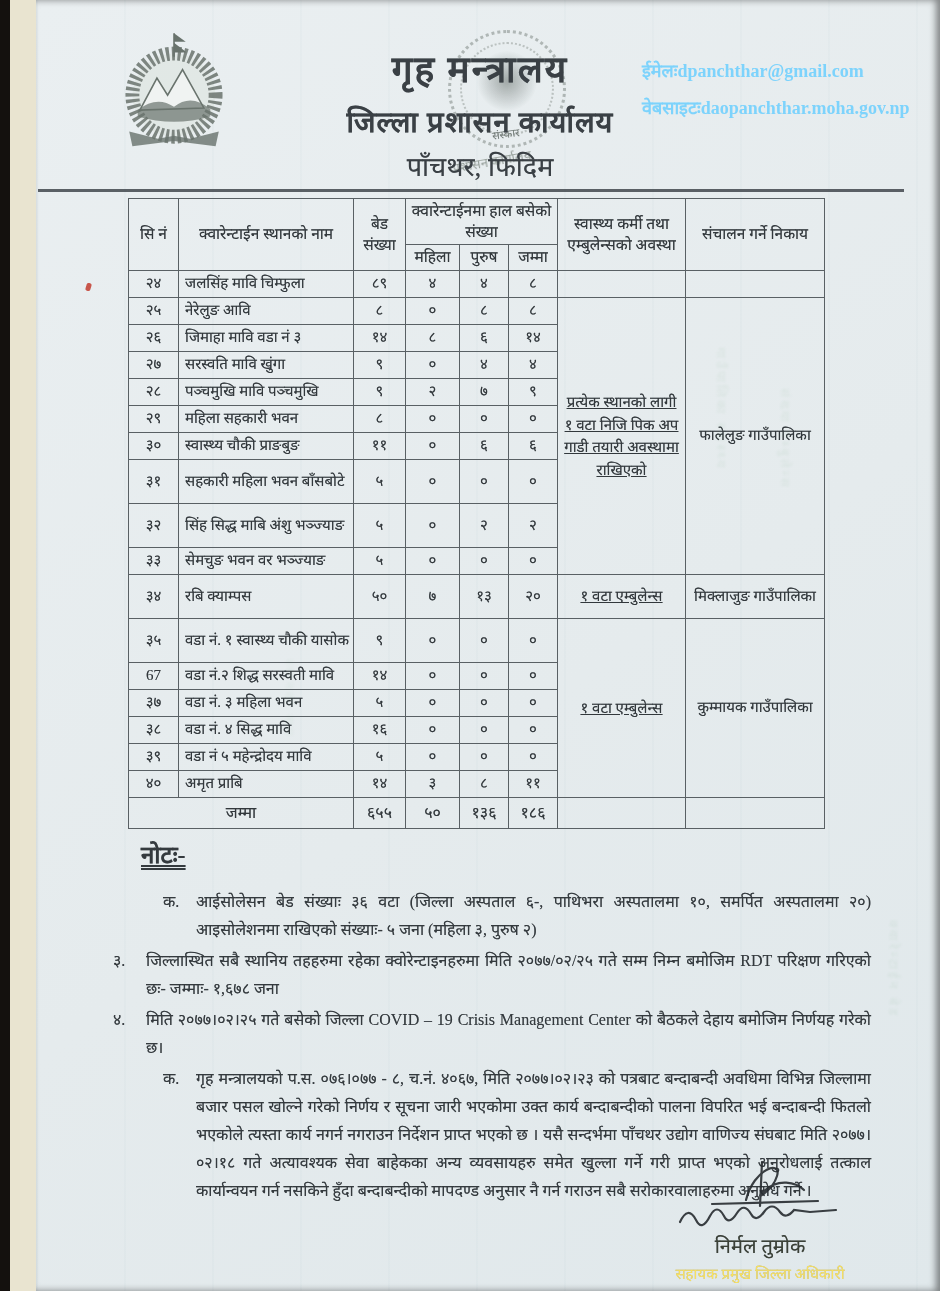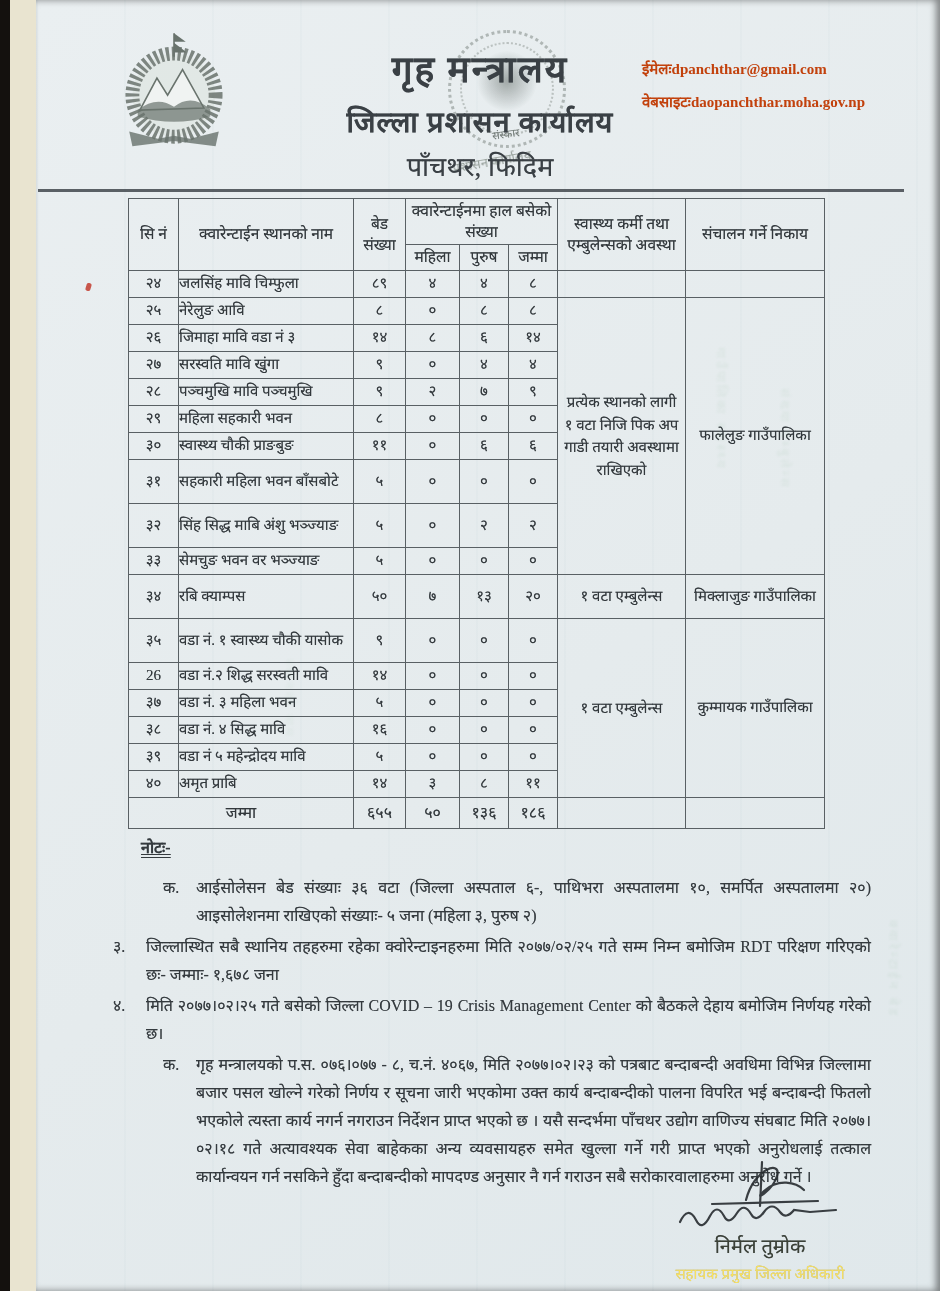--- a/index.html
+++ b/index.html
@@ -12,22 +12,22 @@
     box-shadow:-4px 0 7px rgba(0,0,0,.45) inset;}
   .content{position:absolute;left:0;top:0;width:940px;height:1291px;color:#343a3e;
     text-shadow:0 0 .5px rgba(40,45,50,.45);}
 
   
   .hdr{position:absolute;left:150px;top:24px;width:660px;text-align:center;color:#3a4045;}
   .hdr .l1{font-size:22px;letter-spacing:1px;}
   .hdr .l2{font-size:37px;font-weight:bold;letter-spacing:2px;margin-top:18px;}
   .hdr .l3{font-size:29px;font-weight:bold;letter-spacing:1px;margin-top:8px;}
   .hdr .l4{font-size:27px;margin-top:7px;}
-  .contact{position:absolute;left:642px;top:58px;width:290px;font-size:15px;font-weight:bold;
-    color:#c2410c;text-shadow:none;}
+  .contact{position:absolute;left:642px;top:58px;width:290px;font-size:18px;font-weight:bold;
+    color:#7dd3fc;text-shadow:none;}
   .contact .row{margin-bottom:13px;white-space:nowrap;}
   .logo{position:absolute;left:110px;top:28px;width:128px;height:130px;opacity:.8;}
   .stamp{position:absolute;left:448px;top:30px;width:112px;height:112px;border-radius:50%;
     border:3px dotted rgba(100,110,104,.5);opacity:.85;filter:blur(.4px);}
   .stamp::before{content:"";position:absolute;left:9px;top:9px;right:9px;bottom:9px;border-radius:50%;
     border:2px dotted rgba(100,110,104,.4);}
   .stamp::after{content:"";position:absolute;left:26px;top:18px;width:60px;height:60px;border-radius:50%;
     background:radial-gradient(rgba(80,90,85,.55),rgba(80,90,85,0) 72%);}
   .stamp-word1{position:absolute;left:492px;top:126px;font-size:11px;color:rgba(90,100,95,.85);
     transform:rotate(-8deg);text-shadow:none;}
@@ -39,27 +39,27 @@
   table.qt{position:absolute;left:128px;top:198px;width:696px;border-collapse:collapse;
     table-layout:fixed;font-size:15px;color:#32383c;}
   .qt th,.qt td{border:1px solid #596064;padding:1px 4px;text-align:center;vertical-align:middle;
     font-weight:normal;line-height:1.3;}
   .qt thead tr.h1{height:46px;}
   .qt thead tr.h2{height:26px;}
   .qt thead th{font-size:15.5px;}
   .qt tbody tr{height:27px;}
   .qt tbody tr.tall{height:44px;}
   .qt tbody tr.trow{height:31px;}
-  .qt td.c-name{text-align:left;padding-left:0;}
-  .qt td.c-health{font-size:15px;line-height:1.5;}
+  .qt td.c-name{text-align:left;padding-left:6px;}
+  .qt td.c-health{font-size:15px;line-height:1.5;text-decoration:underline;}
   .qt td.c-total-label,.qt tr.trow td{font-size:16px;}
 
   
   .notes{position:absolute;left:113px;top:834px;width:766px;font-size:16px;line-height:1.75;color:#343a3e;}
-  .note-head{font-weight:bold;font-size:16px;margin-left:28px;margin-bottom:12px;
+  .note-head{font-weight:bold;font-size:24px;margin-left:28px;margin-bottom:12px;
     text-decoration:underline double;}
   .item{display:flex;margin-bottom:3px;}
   .item .marker{width:33px;flex:none;}
   .item.inner{padding-left:50px;}
   .item .body{flex:1;text-align:justify;padding-right:8px;}
 
   
   .sig{position:absolute;left:632px;top:1160px;width:256px;text-align:center;color:#3b4138;}
   .sig svg{display:block;margin:0 auto;}
   .sig .name{font-size:20px;margin-top:-4px;}
@@ -232,21 +232,21 @@
           <td class="c-sn">३५</td>
           <td class="c-name">वडा नं. १ स्वास्थ्य चौकी यासोक</td>
           <td class="c-num">९</td>
           <td class="c-num">०</td>
           <td class="c-num">०</td>
           <td class="c-num">०</td>
           <td class="c-health" rowspan="6">१ वटा एम्बुलेन्स</td>
           <td class="c-agency" rowspan="6">कुम्मायक गाउँपालिका</td>
         </tr>
         <tr>
-          <td class="c-sn">26</td>
+          <td class="c-sn">67</td>
           <td class="c-name">वडा नं.२ शिद्ध सरस्वती मावि</td>
           <td class="c-num">१४</td>
           <td class="c-num">०</td>
           <td class="c-num">०</td>
           <td class="c-num">०</td>
         </tr>
         <tr>
           <td class="c-sn">३७</td>
           <td class="c-name">वडा नं. ३ महिला भवन</td>
           <td class="c-num">५</td>

